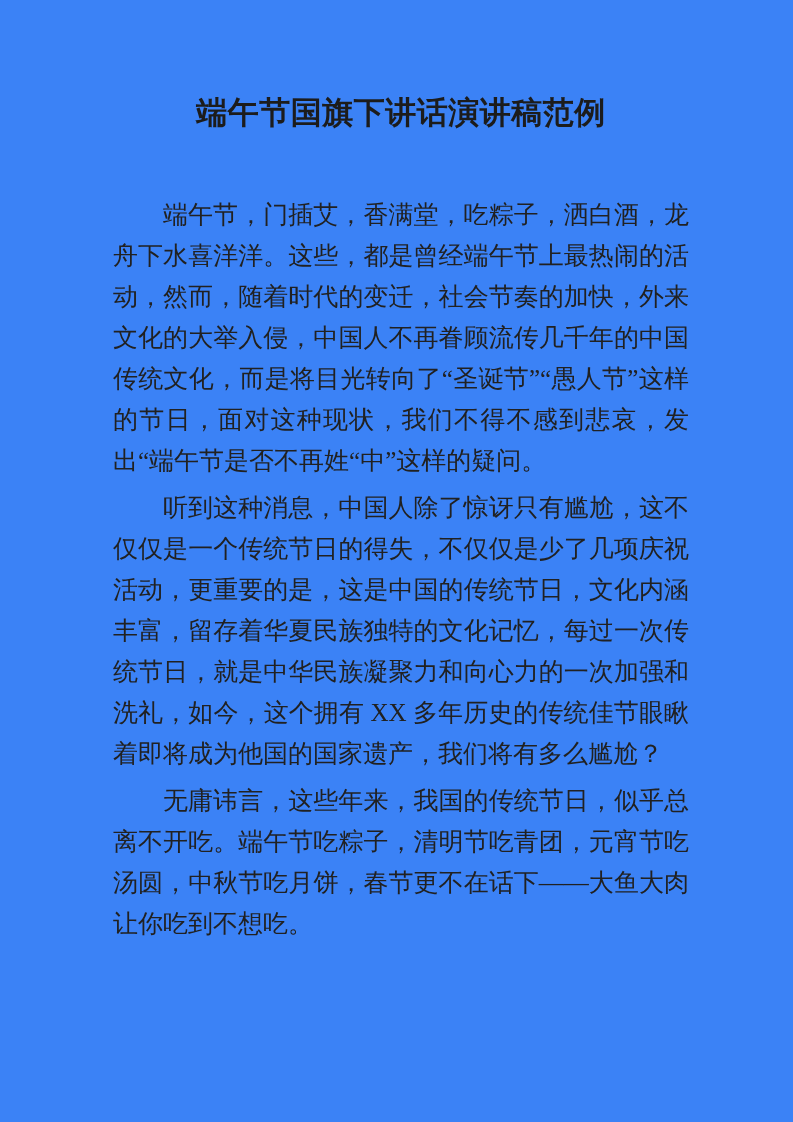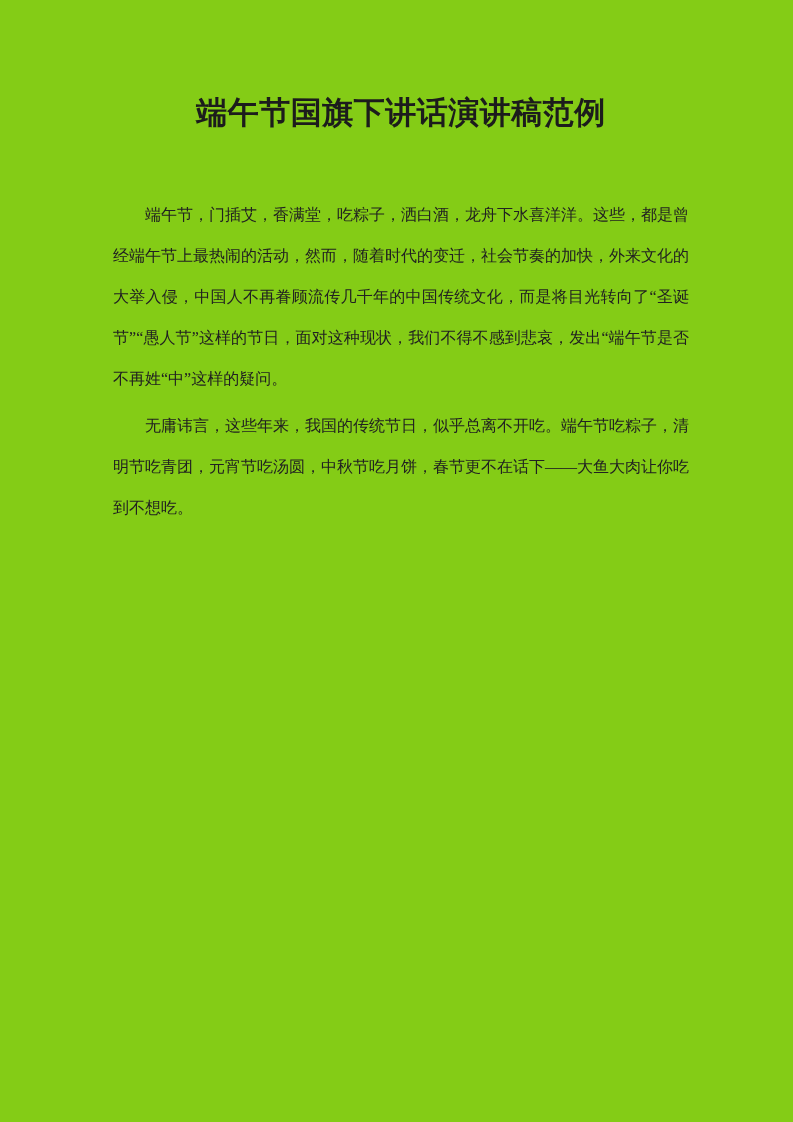--- a/index.html
+++ b/index.html
@@ -5,49 +5,50 @@
     * { box-sizing: border-box; }
     html, body {
       margin: 0;
       padding: 0;
       background: #ffffff;
     }
     .doc-page {
       position: relative;
       width: 793px;
       height: 1122px;
-      background: #84cc16;
+      background: #3b82f6;
       overflow: hidden;
       padding: 93px 104px 0 113px;
       font-family: "Liberation Serif", "DejaVu Serif", serif;
     }
     .doc-title {
       margin: 0 0 61px 0;
       font-family: "Liberation Sans", "DejaVu Sans", sans-serif;
       font-size: 31px;
       font-weight: bold;
       line-height: 40px;
       color: #1c1c1c;
       text-align: center;
       letter-spacing: 0.5px;
       white-space: nowrap;
     }
     .doc-body p {
       margin: 0 0 6px 0;
-      font-size: 16px;
+      font-size: 25px;
       line-height: 41px;
       color: #212121;
       text-align: justify;
       text-justify: inter-ideograph;
       text-indent: 2em;
       word-break: break-all;
     }
   </style>
 </head>
 <body>
 
 <div class="doc-page">
   <h1 class="doc-title">端午节国旗下讲话演讲稿范例</h1>
   <div class="doc-body">
     <p>端午节，门插艾，香满堂，吃粽子，洒白酒，龙舟下水喜洋洋。这些，都是曾经端午节上最热闹的活动，然而，随着时代的变迁，社会节奏的加快，外来文化的大举入侵，中国人不再眷顾流传几千年的中国传统文化，而是将目光转向了“圣诞节”“愚人节”这样的节日，面对这种现状，我们不得不感到悲哀，发出“端午节是否不再姓“中”这样的疑问。</p>
+    <p>听到这种消息，中国人除了惊讶只有尴尬，这不仅仅是一个传统节日的得失，不仅仅是少了几项庆祝活动，更重要的是，这是中国的传统节日，文化内涵丰富，留存着华夏民族独特的文化记忆，每过一次传统节日，就是中华民族凝聚力和向心力的一次加强和洗礼，如今，这个拥有 XX 多年历史的传统佳节眼瞅着即将成为他国的国家遗产，我们将有多么尴尬？</p>
     <p>无庸讳言，这些年来，我国的传统节日，似乎总离不开吃。端午节吃粽子，清明节吃青团，元宵节吃汤圆，中秋节吃月饼，春节更不在话下——大鱼大肉让你吃到不想吃。</p>
   </div>
 </div>
 
 </body></html>

